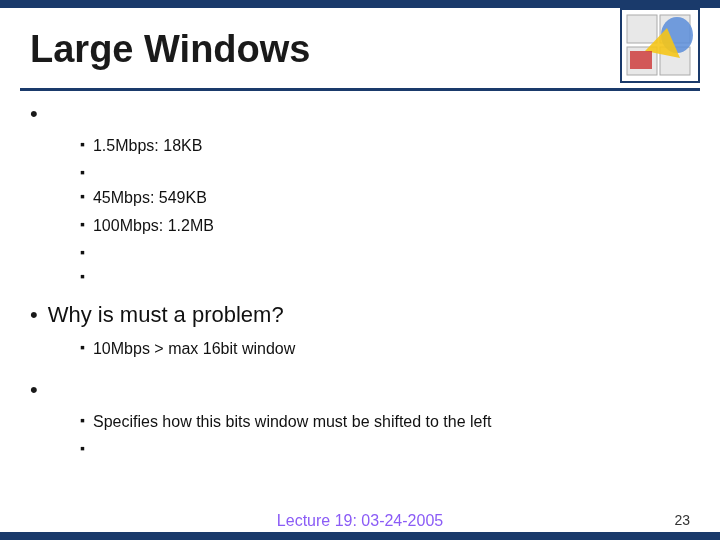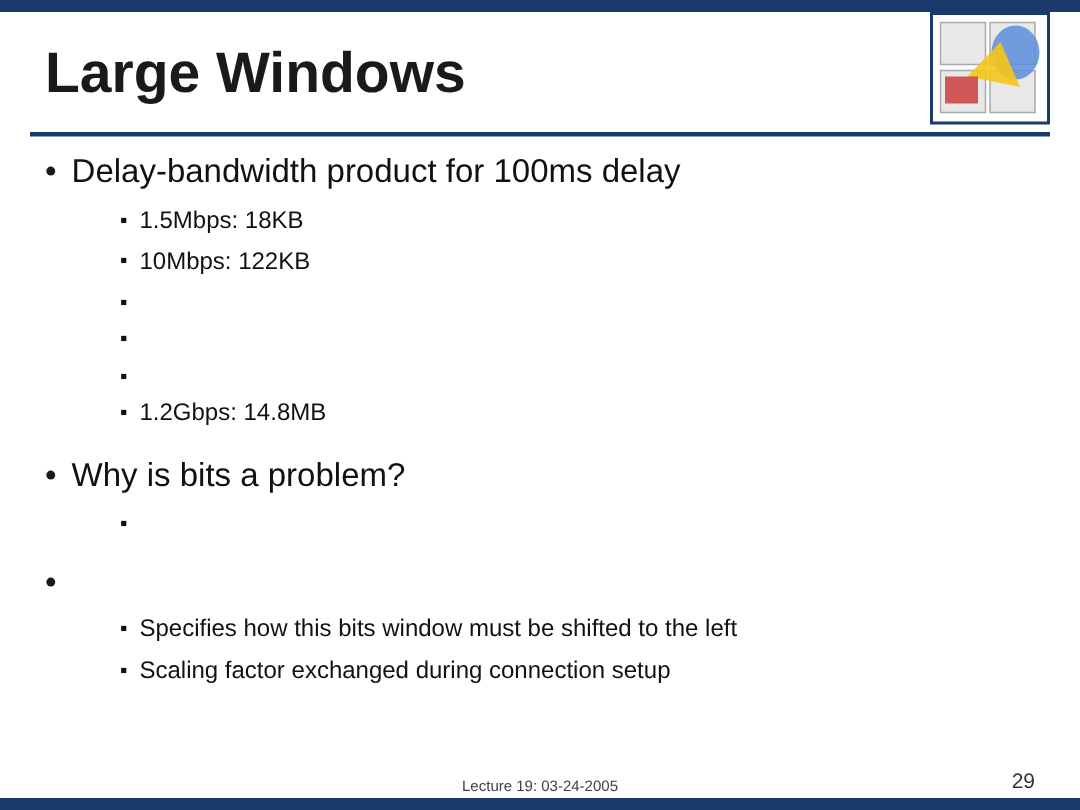--- a/index.html
+++ b/index.html
@@ -155,22 +155,22 @@
       position: absolute;
       bottom: 10px;
       left: 0;
       right: 0;
       display: flex;
       justify-content: center;
       align-items: center;
     }
 
     .footer-text {
-      font-size: 10px;
-      color: #404040;
+      font-size: 16px;
+      color: #8b5cf6;
     }
 
     .page-number {
       position: absolute;
       bottom: 12px;
       right: 30px;
       font-size: 14px;
       color: #333;
     }
 
@@ -207,78 +207,77 @@
     </div>
   </div>
 
   <div class="title-rule"></div>
 
   <div class="content">
 
     <div class="bullet-section">
       <div class="main-bullet">
         <span class="bullet-dot">•</span>
-        <span class="main-bullet-text">Delay-bandwidth product for 100ms delay</span>
       </div>
       <div class="sub-bullets">
         <div class="sub-bullet">
           <span class="sub-bullet-dot">▪</span>
           <span class="sub-bullet-text">1.5Mbps: 18KB</span>
         </div>
         <div class="sub-bullet">
           <span class="sub-bullet-dot">▪</span>
-          <span class="sub-bullet-text">10Mbps: 122KB</span>
-        </div>
-        <div class="sub-bullet">
-          <span class="sub-bullet-dot">▪</span>
-        </div>
-        <div class="sub-bullet">
-          <span class="sub-bullet-dot">▪</span>
-        </div>
-        <div class="sub-bullet">
-          <span class="sub-bullet-dot">▪</span>
-        </div>
-        <div class="sub-bullet">
-          <span class="sub-bullet-dot">▪</span>
-          <span class="sub-bullet-text">1.2Gbps: 14.8MB</span>
+        </div>
+        <div class="sub-bullet">
+          <span class="sub-bullet-dot">▪</span>
+          <span class="sub-bullet-text">45Mbps: 549KB</span>
+        </div>
+        <div class="sub-bullet">
+          <span class="sub-bullet-dot">▪</span>
+          <span class="sub-bullet-text">100Mbps: 1.2MB</span>
+        </div>
+        <div class="sub-bullet">
+          <span class="sub-bullet-dot">▪</span>
+        </div>
+        <div class="sub-bullet">
+          <span class="sub-bullet-dot">▪</span>
         </div>
       </div>
     </div>
 
     <div class="bullet-section">
       <div class="main-bullet">
         <span class="bullet-dot">•</span>
-        <span class="main-bullet-text">Why is bits a problem?</span>
+        <span class="main-bullet-text">Why is must a problem?</span>
       </div>
       <div class="sub-bullets">
         <div class="sub-bullet">
           <span class="sub-bullet-dot">▪</span>
+          <span class="sub-bullet-text">10Mbps &gt; max 16bit window</span>
         </div>
       </div>
     </div>
 
     <div class="bullet-section">
       <div class="main-bullet">
         <span class="bullet-dot">•</span>
       </div>
       <div class="sub-bullets">
         <div class="sub-bullet">
           <span class="sub-bullet-dot">▪</span>
           <span class="sub-bullet-text">Specifies how this bits window must be shifted to the left</span>
         </div>
         <div class="sub-bullet">
           <span class="sub-bullet-dot">▪</span>
-          <span class="sub-bullet-text">Scaling factor exchanged during connection setup</span>
         </div>
       </div>
     </div>
 
   </div>
 
   <div class="footer">
     <span class="footer-text">Lecture 19: 03-24-2005</span>
   </div>
 
-  <div class="page-number">29</div>
+  <div class="page-number">23</div>
 
   <div class="bottom-bar"></div>
 
 </div>
 
 </body></html>

